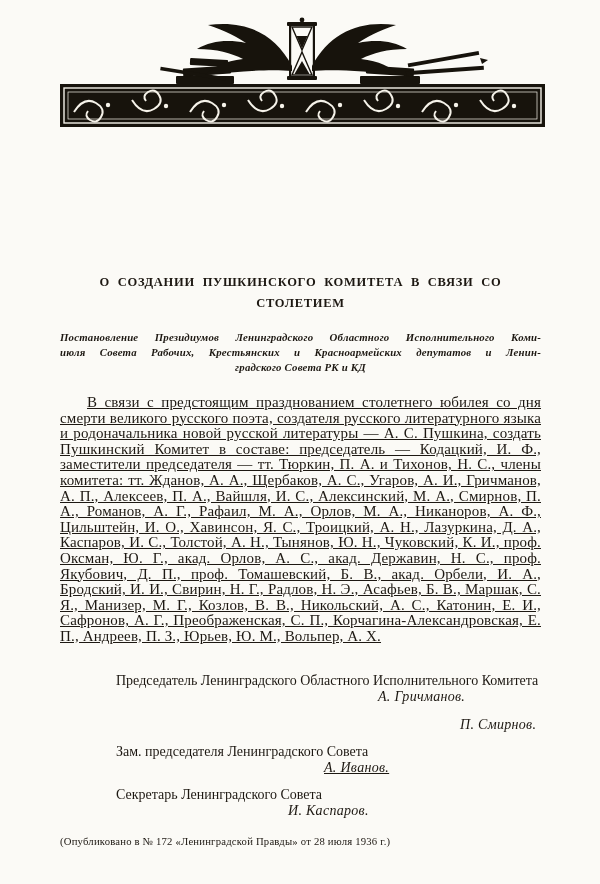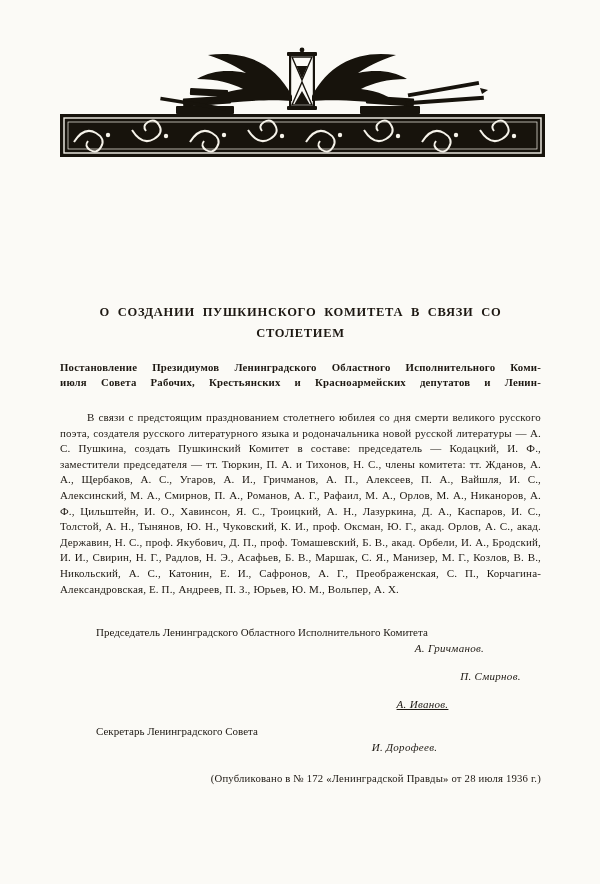--- a/index.html
+++ b/index.html
@@ -6,21 +6,21 @@
   body {
     width: 600px; height: 884px;
     background: #fbfaf6;
     font-family: "Liberation Serif", "DejaVu Serif", serif;
     color: #1d1812;
     overflow: hidden;
   }
   .page {
     box-sizing: border-box;
     width: 598px; height: 884px;
-    padding: 44px 57px 0 60px;
+    padding: 14px 57px 0 60px;
     position: relative;
   }
   .ornament-wrap {
     width: 485px;
     margin: 0 auto;
   }
   .doc-title {
     margin-top: 138px;
     text-align: center;
     font-weight: bold;
@@ -29,50 +29,50 @@
     letter-spacing: 0.7px;
     word-spacing: 4px;
   }
   .doc-subtitle {
     margin-top: 16px;
     font-weight: bold;
     font-size: 10.8px;
     line-height: 15px;
     letter-spacing: 0.2px;
   }
-  .doc-subtitle .sub-line { text-align: justify; text-align-last: justify; }
+  .doc-subtitle .sub-line { text-align: justify; text-align-last: justify; font-style: italic; }
   .doc-subtitle .sub-line.last { text-align: center; text-align-last: center; }
   .doc-body {
     margin-top: 20px;
-    font-size: 11px;
+    font-size: 15px;
     line-height: 15.6px;
     text-align: justify;
     text-indent: 27px;
     letter-spacing: 0.15px;
+    text-decoration: underline;
   }
   .signatures {
     margin-top: 28px;
-    margin-left: 36px;
-    font-size: 11px;
+    margin-left: 56px;
+    font-size: 14px;
   }
   .sig-block { margin-bottom: 11px; }
   .sig-role { line-height: 15px; }
   .sig-name {
     font-style: italic;
     line-height: 17px;
     letter-spacing: 0.3px;
-    text-align: center;
   }
   .sig-block:nth-child(1) .sig-name { margin-left: 262px; }
   .sig-block:nth-child(2) .sig-name { margin-left: 344px; }
   .sig-block:nth-child(3) .sig-name { margin-left: 208px; text-decoration: underline; }
   .sig-block:nth-child(4) .sig-name { margin-left: 172px; }
   .publication-note {
     margin-top: 16px;
-    text-align: right;
+    text-align: left;
     font-size: 10.7px;
     letter-spacing: 0.2px;
   }
 </style>
 </head>
 <body>
 
 <div class="page">
 
   <div class="ornament-wrap">
@@ -135,36 +135,38 @@
     </svg>
   </div>
 
   <div class="doc-title">
     <div>О СОЗДАНИИ ПУШКИНСКОГО КОМИТЕТА В СВЯЗИ СО СТОЛЕТИЕМ</div>
   </div>
 
   <div class="doc-subtitle">
     <div class="sub-line">Постановление Президиумов Ленинградского Областного Исполнительного Коми-</div>
     <div class="sub-line">июля Совета Рабочих,  Крестьянских и Красноармейских депутатов и Ленин-</div>
+    <div class="sub-line last">градского Совета РК и КД</div>
   </div>
 
   <div class="doc-body">В связи с предстоящим празднованием столетнего юбилея со дня смерти великого русского поэта, создателя русского литературного языка и родоначальника новой русской литературы — А. С. Пушкина, создать Пушкинский Комитет в составе: председатель — Кодацкий, И. Ф., заместители председателя — тт. Тюркин, П. А. и Тихонов, Н. С., члены комитета: тт. Жданов, А. А., Щербаков, А. С., Угаров, А. И., Гричманов, А. П., Алексеев, П. А., Вайшля, И. С., Алексинский, М. А., Смирнов, П. А., Романов, А. Г., Рафаил, М. А., Орлов, М. А., Никаноров, А. Ф., Цильштейн, И. О., Хавинсон, Я. С., Троицкий, А. Н., Лазуркина, Д. А., Каспаров, И. С., Толстой, А. Н., Тынянов, Ю. Н., Чуковский, К. И., проф. Оксман, Ю. Г., акад. Орлов, А. С., акад. Державин, Н. С., проф. Якубович, Д. П., проф. Томашевский, Б. В., акад. Орбели, И. А., Бродский, И. И., Свирин, Н. Г., Радлов, Н. Э., Асафьев, Б. В., Маршак, С. Я., Манизер, М. Г., Козлов, В. В., Никольский, А. С., Катонин, Е. И., Сафронов, А. Г., Преображенская, С. П., Корчагина-Александровская, Е. П., Андреев, П. З., Юрьев, Ю. М., Вольпер, А. Х.</div>
 
   <div class="signatures">
     <div class="sig-block">
       <div class="sig-role">Председатель Ленинградского Областного Исполнительного Комитета</div>
       <div class="sig-name">А. Гричманов.</div>
     </div>
     <div class="sig-block">
       <div class="sig-name">П. Смирнов.</div>
     </div>
     <div class="sig-block">
+      <div class="sig-role">Зам. председателя Ленинградского Совета</div>
       <div class="sig-name">А. Иванов.</div>
     </div>
     <div class="sig-block">
       <div class="sig-role">Секретарь Ленинградского Совета</div>
-      <div class="sig-name">И. Дорофеев.</div>
+      <div class="sig-name">И. Каспаров.</div>
     </div>
   </div>
 
   <div class="publication-note">(Опубликовано в № 172 «Ленинградской Правды» от 28 июля 1936 г.)</div>
 
 </div>
 
 </body></html>

